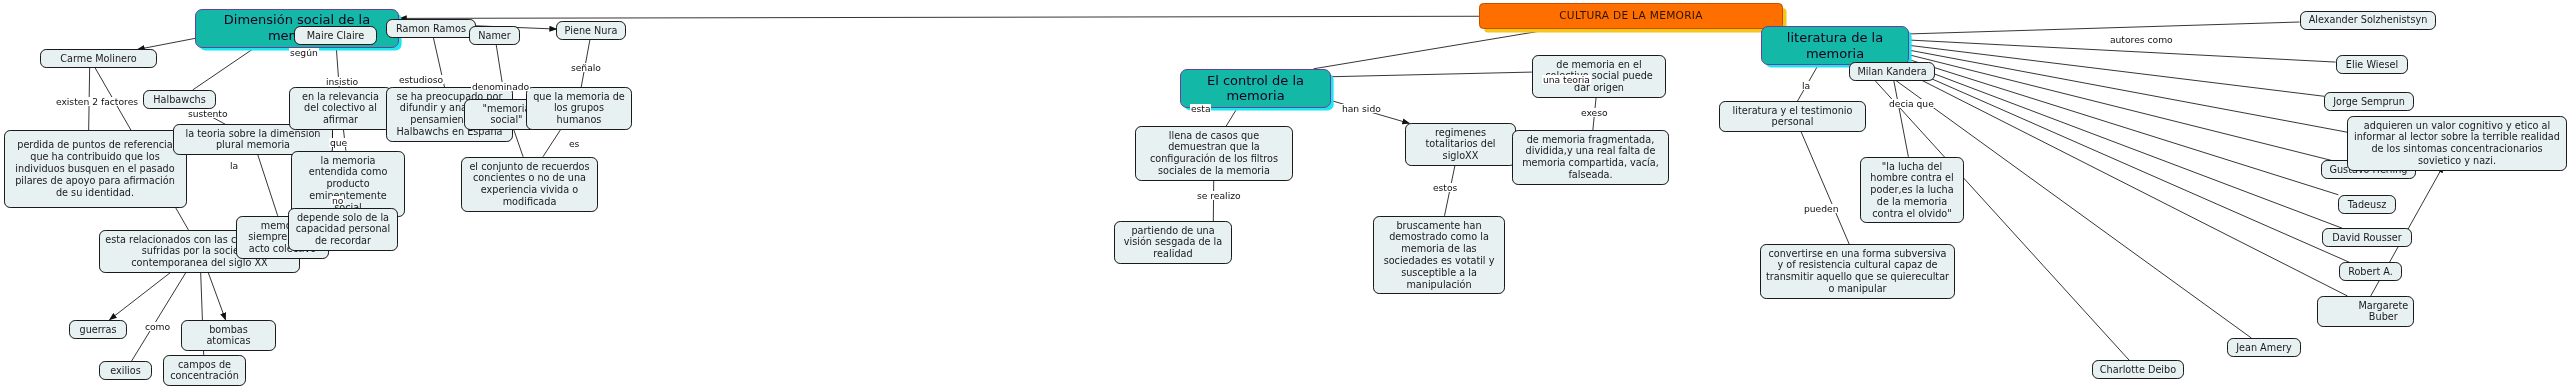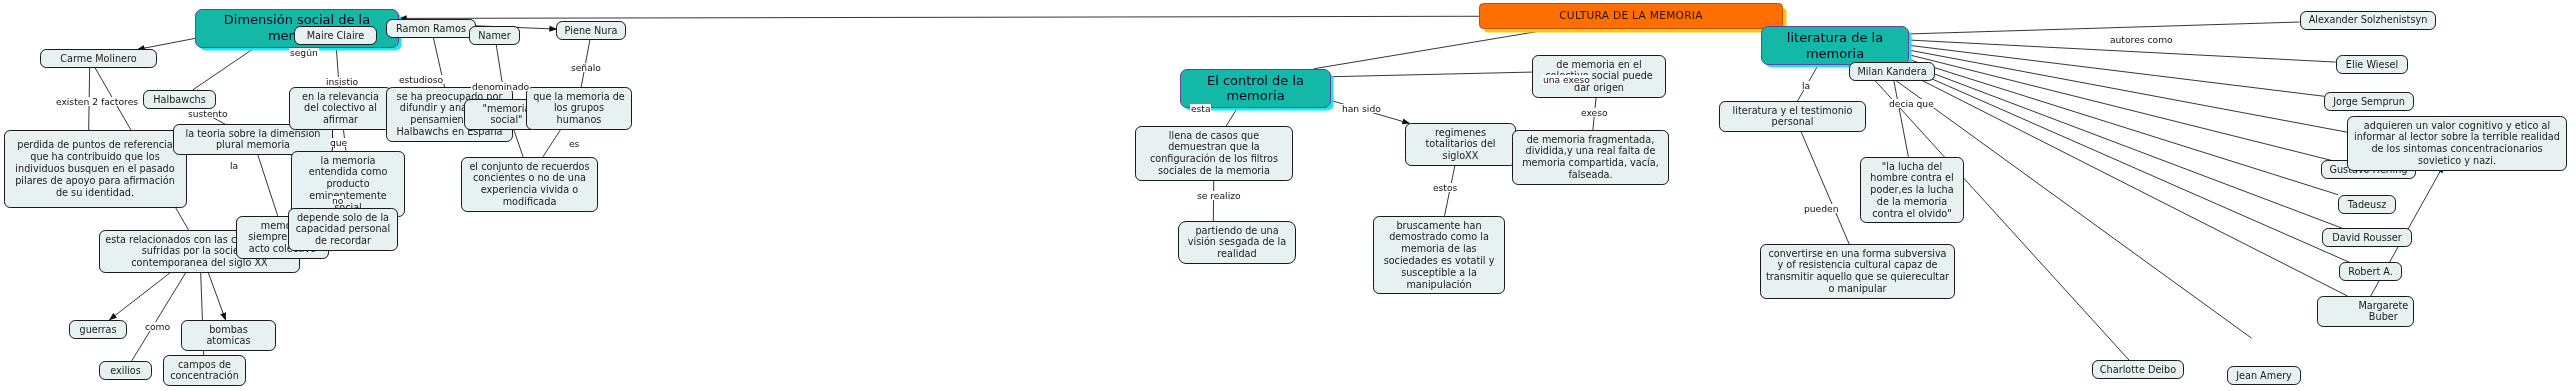--- a/index.html
+++ b/index.html
@@ -146,60 +146,60 @@
       <div class="node " style="left: 291px; top: 151px; width: 114px; min-height: 40px;">la memoria entendida como producto eminentemente social</div>
       <div class="node " style="left: 288px; top: 208px; width: 110px; min-height: 30px;">depende solo de la capacidad personal de recordar</div>
       <div class="node " style="left: 386px; top: 19.4px; width: 90px; min-height: 18.5px;">Ramon Ramos</div>
       <div class="node " style="left: 386px; top: 87px; width: 127px; min-height: 40px;">se ha preocupado por difundir y analizar el pensamiento de Halbawchs en España</div>
       <div class="node " style="left: 469px; top: 26.4px; width: 51px; min-height: 18.5px;">Namer</div>
       <div class="node " style="left: 464px; top: 99px; width: 85px; min-height: 18.5px;">"memoria social"</div>
       <div class="node " style="left: 461px; top: 157px; width: 137px; min-height: 40px;">el conjunto de recuerdos concientes o no de una experiencia vivida o modificada</div>
       <div class="node " style="left: 556px; top: 21px; width: 70px; min-height: 18.5px;">Piene Nura</div>
       <div class="node " style="left: 526px; top: 87px; width: 106px; min-height: 30px;">que la memoria de los grupos humanos</div>
       <div class="node " style="left: 1135px; top: 126px; width: 158px; min-height: 40px;">llena de casos que demuestran que la configuración de los filtros sociales de la memoria</div>
-      <div class="node " style="left: 1178px; top: 221px; width: 118px; min-height: 30px; border-radius: 8px;">partiendo de una visión sesgada de la realidad</div>
+      <div class="node " style="left: 1114px; top: 221px; width: 118px; min-height: 30px;">partiendo de una visión sesgada de la realidad</div>
       <div class="node " style="left: 1405px; top: 123px; width: 111px; min-height: 30px;">regimenes totalitarios del sigloXX</div>
       <div class="node " style="left: 1373px; top: 216px; width: 132px; min-height: 49px;">bruscamente han demostrado como la memoria de las sociedades es votatil y susceptible a la manipulación</div>
       <div class="node " style="left: 1532px; top: 55px; width: 134px; min-height: 30px;">de memoria en el colectivo social puede dar origen</div>
       <div class="node " style="left: 1512px; top: 130px; width: 157px; min-height: 40px;">de memoria fragmentada, dividida,y una real falta de memoria compartida, vacía, falseada.</div>
       <div class="node " style="left: 1719px; top: 101px; width: 147px; min-height: 18.5px;">literatura y el testimonio personal</div>
       <div class="node " style="left: 1849px; top: 62px; width: 86px; min-height: 18.5px;">Milan Kandera</div>
       <div class="node " style="left: 1860px; top: 157px; width: 104px; min-height: 40px;">"la lucha del hombre contra el poder,es la lucha de la memoria contra el olvido"</div>
       <div class="node " style="left: 1760px; top: 244px; width: 195px; min-height: 40px;">convertirse en una forma subversiva y of resistencia cultural capaz de transmitir aquello que se quierecultar o manipular</div>
       <div class="node " style="left: 2300px; top: 10.6px; width: 136px; min-height: 18.5px;">Alexander Solzhenistsyn</div>
       <div class="node " style="left: 2336px; top: 55px; width: 72px; min-height: 18.5px;">Elie Wiesel</div>
       <div class="node " style="left: 2324px; top: 92px; width: 90px; min-height: 18.5px;">Jorge Semprun</div>
       <div class="node " style="left: 2347px; top: 127px; width: 42px; min-height: 18.5px;">Levi</div>
       <div class="node " style="left: 2321px; top: 160px; width: 95px; min-height: 18.5px;">Gustavo Herling</div>
       <div class="node " style="left: 2338px; top: 195px; width: 58px; min-height: 18.5px;">Tadeusz</div>
       <div class="node " style="left: 2322px; top: 228px; width: 90px; min-height: 18.5px;">David Rousser</div>
       <div class="node " style="left: 2339px; top: 262px; width: 63px; min-height: 18.5px;">Robert A.</div>
       <div class="node " style="left: 2317px; top: 296px; width: 97px; min-height: 18.5px; padding-left: 40px;">Margarete Buber</div>
-      <div class="node " style="left: 2227px; top: 338px; width: 74px; min-height: 18.5px; margin-top: 28px;">Jean Amery</div>
+      <div class="node " style="left: 2227px; top: 338px; width: 74px; min-height: 18.5px;">Jean Amery</div>
       <div class="node " style="left: 2092px; top: 360px; width: 92px; min-height: 18.5px;">Charlotte Deibo</div>
       <div class="node " style="left: 2347px; top: 116px; width: 220px; min-height: 49px;">adquieren un valor cognitivo y etico al informar al lector sobre la terrible realidad de los sintomas concentracionarios sovietico y nazi.</div>
     </div>
   <div id="labels-g">
       <div class="elabel" style="left: 282px; top: 48px; margin-left: 7px;">según</div>
       <div class="elabel" style="left: 55px; top: 97px;">existen 2 factores</div>
       <div class="elabel" style="left: 187px; top: 109px;">sustento</div>
       <div class="elabel" style="left: 229px; top: 161px;">la</div>
       <div class="elabel" style="left: 144px; top: 322px;">como</div>
       <div class="elabel" style="left: 325px; top: 77px;">insistio</div>
       <div class="elabel" style="left: 329px; top: 138px;">que</div>
       <div class="elabel" style="left: 331px; top: 196px;">no</div>
       <div class="elabel" style="left: 398px; top: 75px;">estudioso</div>
       <div class="elabel" style="left: 471px; top: 82px;">denominado</div>
       <div class="elabel" style="left: 568px; top: 139px;">es</div>
       <div class="elabel" style="left: 570px; top: 63px;">señalo</div>
       <div class="elabel" style="left: 1190px; top: 104px;">esta</div>
       <div class="elabel" style="left: 1196px; top: 191px;">se realizo</div>
       <div class="elabel" style="left: 1341px; top: 104px;">han sido</div>
       <div class="elabel" style="left: 1432px; top: 183px;">estos</div>
-      <div class="elabel" style="left: 1542px; top: 75px;">una exeso</div>
+      <div class="elabel" style="left: 1542px; top: 75px;">una teoria</div>
       <div class="elabel" style="left: 1580px; top: 108px;">exeso</div>
       <div class="elabel" style="left: 1801px; top: 81px;">la</div>
       <div class="elabel" style="left: 1888px; top: 99px;">decia que</div>
       <div class="elabel" style="left: 1803px; top: 204px;">pueden</div>
       <div class="elabel" style="left: 2109px; top: 35px;">autores como</div>
     </div>
 </div>
 
 
 </body></html>

